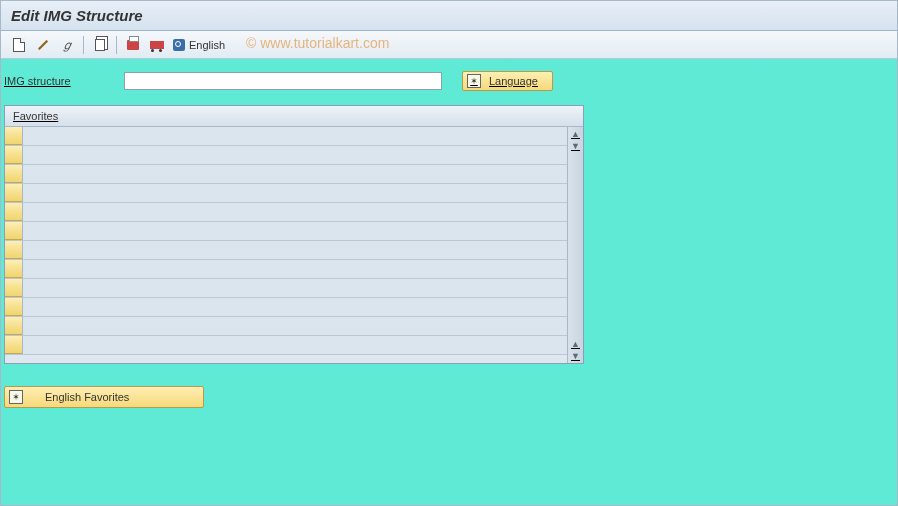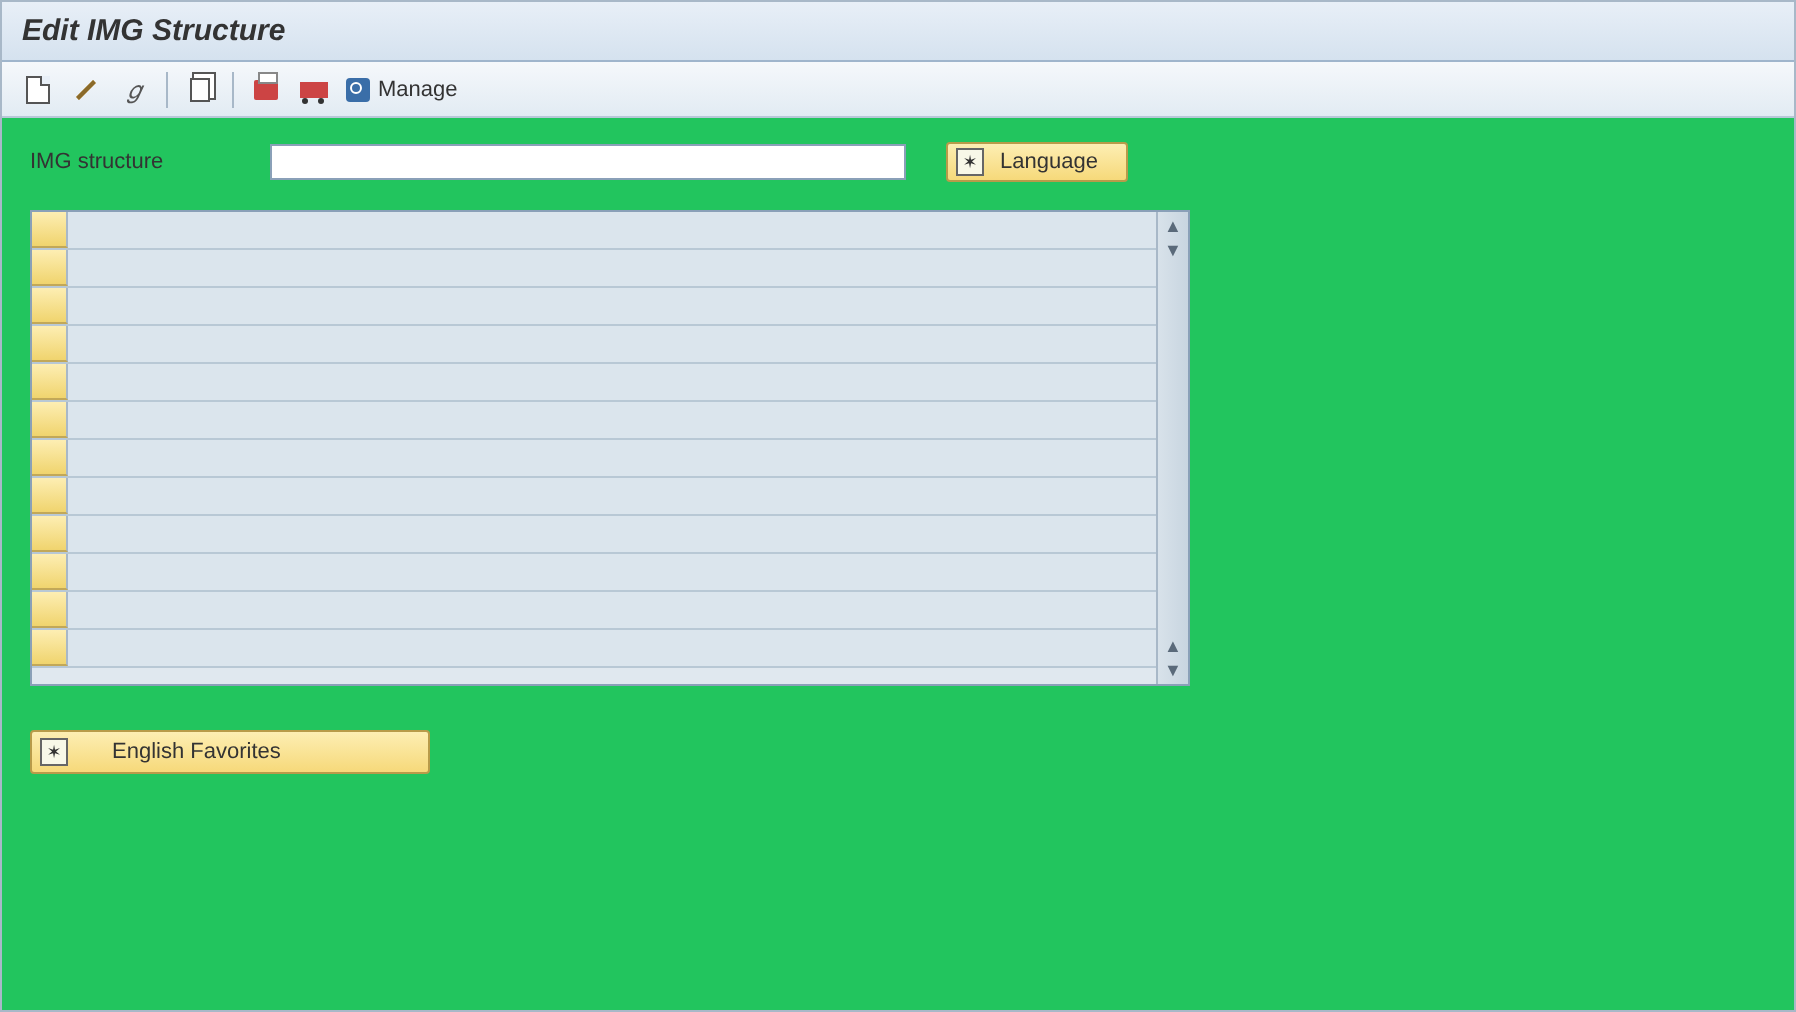--- a/index.html
+++ b/index.html
@@ -53,23 +53,24 @@
       position: absolute;
       left: 245px;
       top: 4px;
       color: #e39a4a;
       font-size: 14px;
       opacity: 0.7;
       font-family: Arial;
       pointer-events: none;
     }
     .content-area {
-      background: #22c55e;
-      padding: 12px 14px;
+      background: #5eead4;
+      padding: 12px 3px;
       height: calc(100% - 58px);
+      text-decoration: underline;
     }
     .form-row {
       display: flex;
       align-items: center;
       margin-bottom: 6px;
     }
     .form-label {
       width: 120px;
       font-size: 11px;
       color: #333;
@@ -215,37 +216,39 @@
     </button>
   <span class="toolbar-sep"></span>
   <button class="toolbar-btn">
       <span class="ico ico-print"></span>
     </button>
   <button class="toolbar-btn">
       <span class="ico ico-truck"></span>
     </button>
   <button class="toolbar-btn" style="width:auto;padding:0 2px;">
     <span class="ico ico-buffer"></span>
-    <span class="buffer-text">Manage</span>
+    <span class="buffer-text">English</span>
   </button>
+  <div class="watermark">© www.tutorialkart.com</div>
 </div>
 
 <div class="content-area">
 
   <div class="form-row">
     <label class="form-label">IMG structure</label>
     <input class="text-input" type="text" value="" style="">
     <button class="fav-button">
       <span class="fav-icon-box">✶</span>
       <span>Language</span>
     </button>
   </div>
 
 
   <div class="grid-container">
+    <div class="grid-header">Favorites</div>
     <div class="grid-body">
       <div class="grid-rows">
         <div class="grid-row">
             <div class="grid-row-selector"></div>
             <div class="grid-cell"></div>
           </div>
         <div class="grid-row">
             <div class="grid-row-selector"></div>
             <div class="grid-cell"></div>
           </div>

